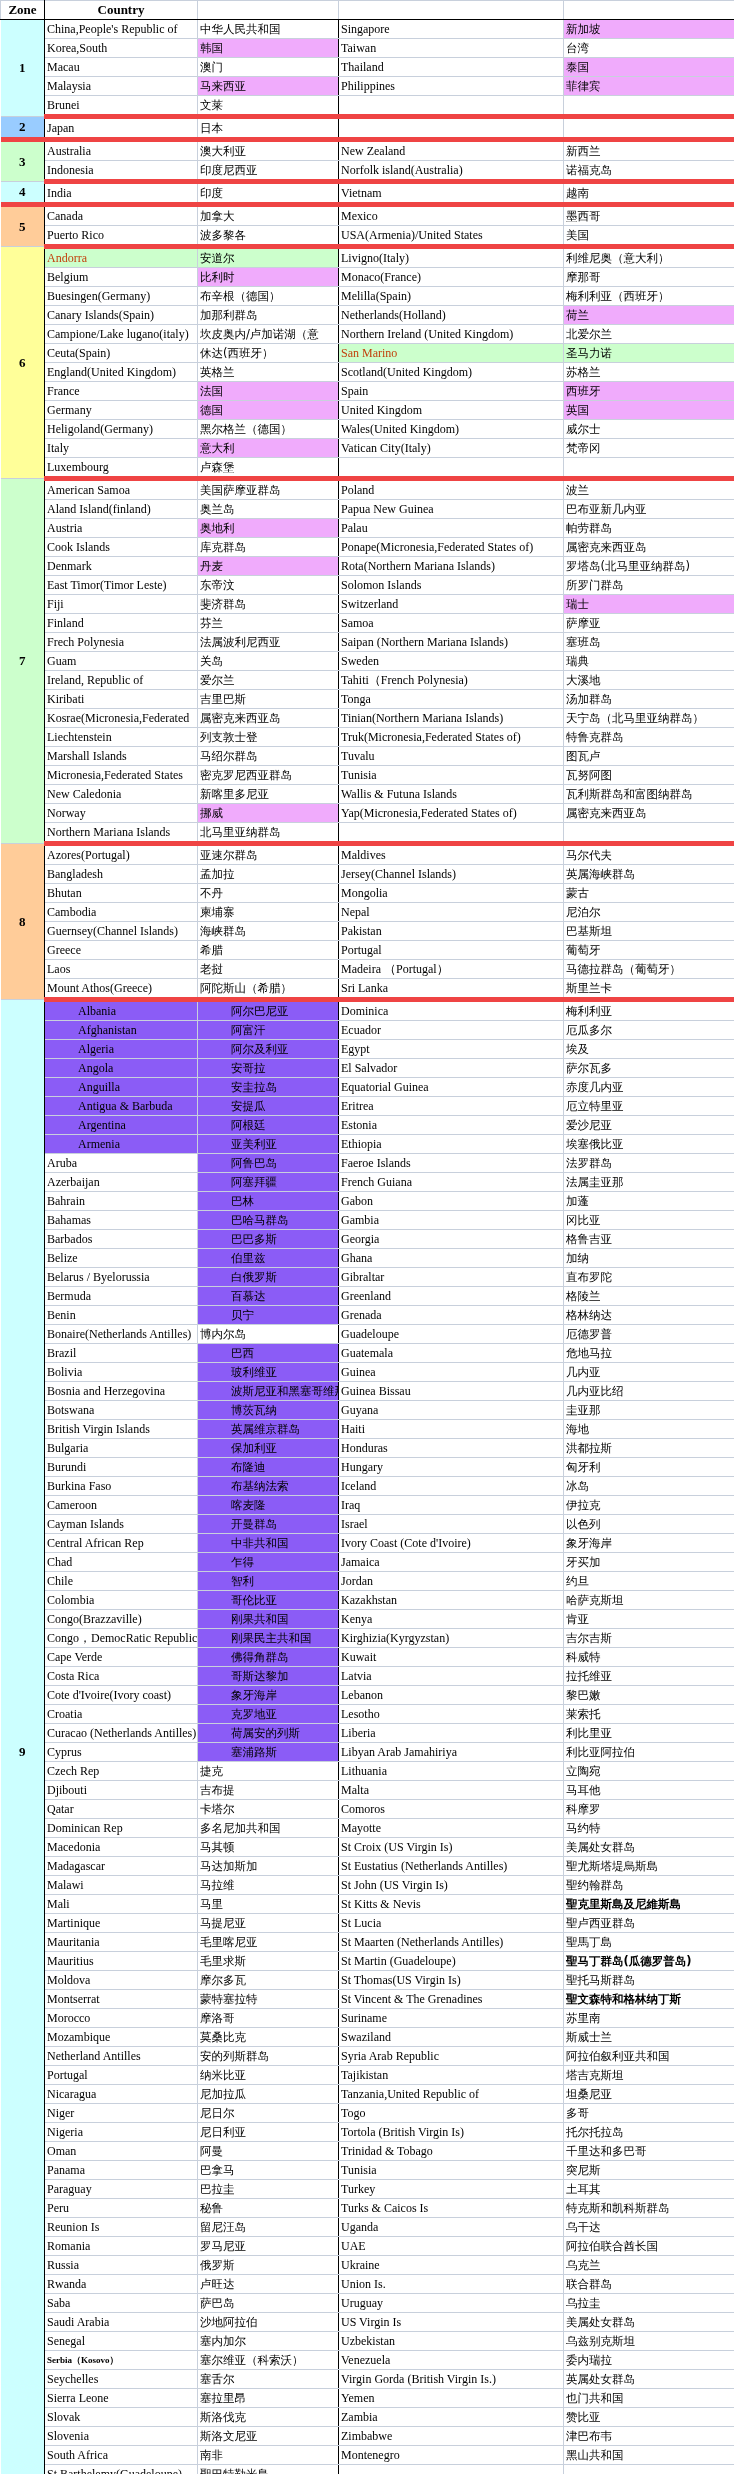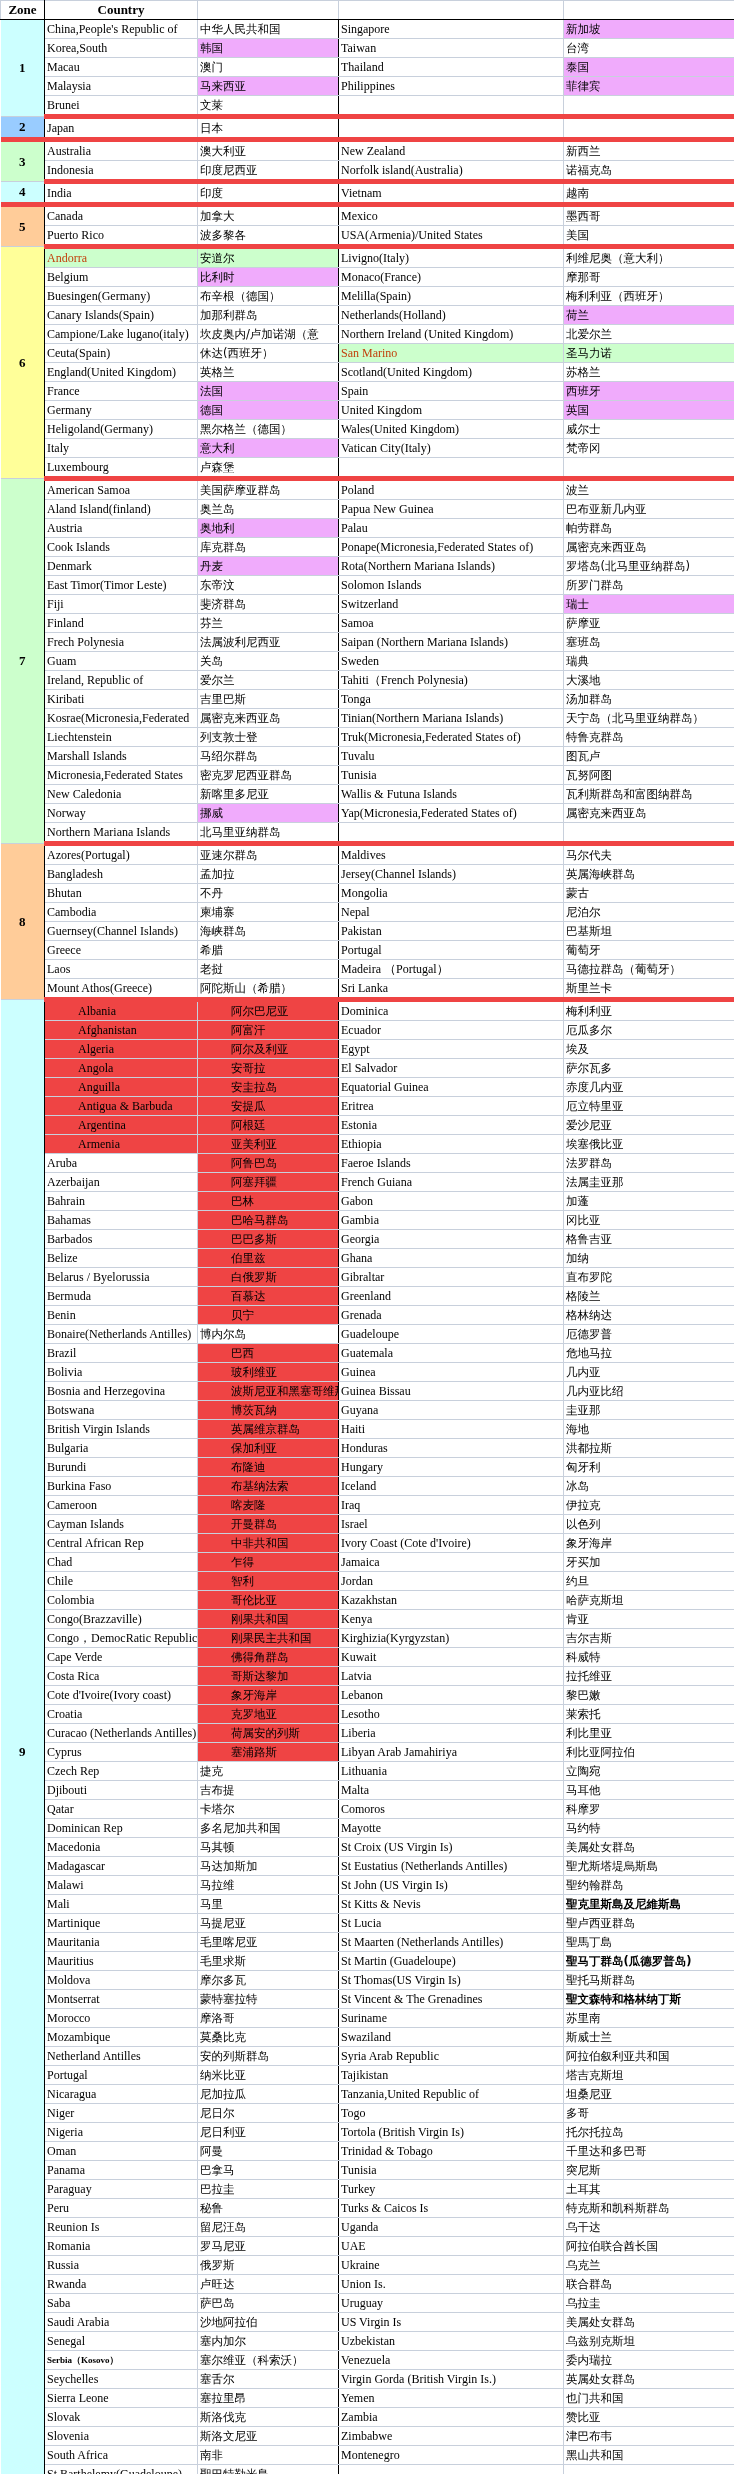--- a/index.html
+++ b/index.html
@@ -12,21 +12,21 @@
   col.c-c2 { width: 171px; }
   td, th { height: 18px; padding: 0 2px; border: 1px solid #c8d0dc; white-space: nowrap; overflow: hidden; line-height: 18px; vertical-align: middle; }
   th { text-align: center; font-weight: bold; font-size: 13px; border-bottom: 1px solid #000; }
   th.zone-h { text-align: center; border-right: 1px solid #000; }
   td.zone { text-align: center; font-weight: bold; font-size: 13px; border-right: 1px solid #000; border-left: none; }
   td.cn { font-family: "DejaVu Sans", sans-serif; font-size: 11.5px; }
   td.c1 { border-right: 1px solid #000; }
   tr.zone-end td { border-bottom: 5px solid #ef4444; }
   .hl-yellow { background: #f0abfc; }
   .hl-green { background: #ccffcc; }
-  .hl-blue { background: #ef4444; padding-left: 33px; }
+  .hl-blue { background: #8b5cf6; padding-left: 33px; }
   .red { color: #c2410c; }
   .small { font-size: 9px; font-weight: bold; }
 </style>
 </head>
 <body>
 
 <table>
   <colgroup>
     <col class="c-zone">
       <col class="c-e1">

